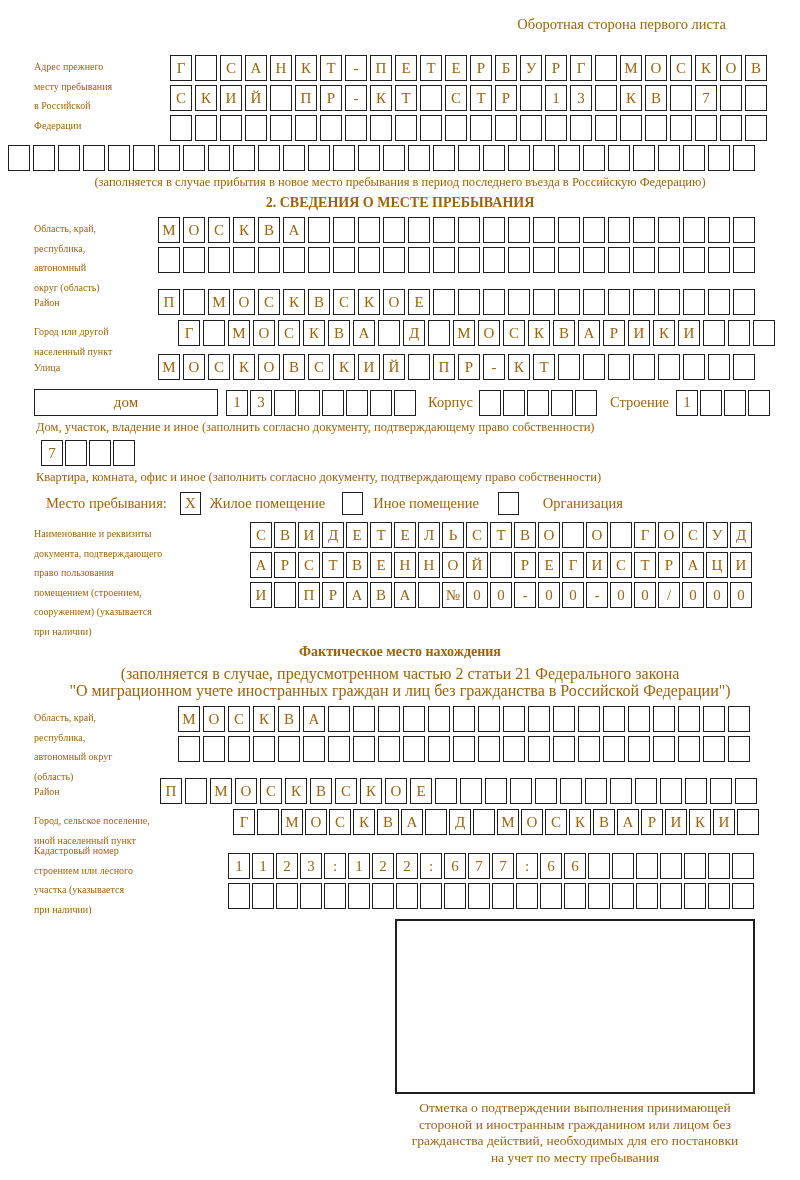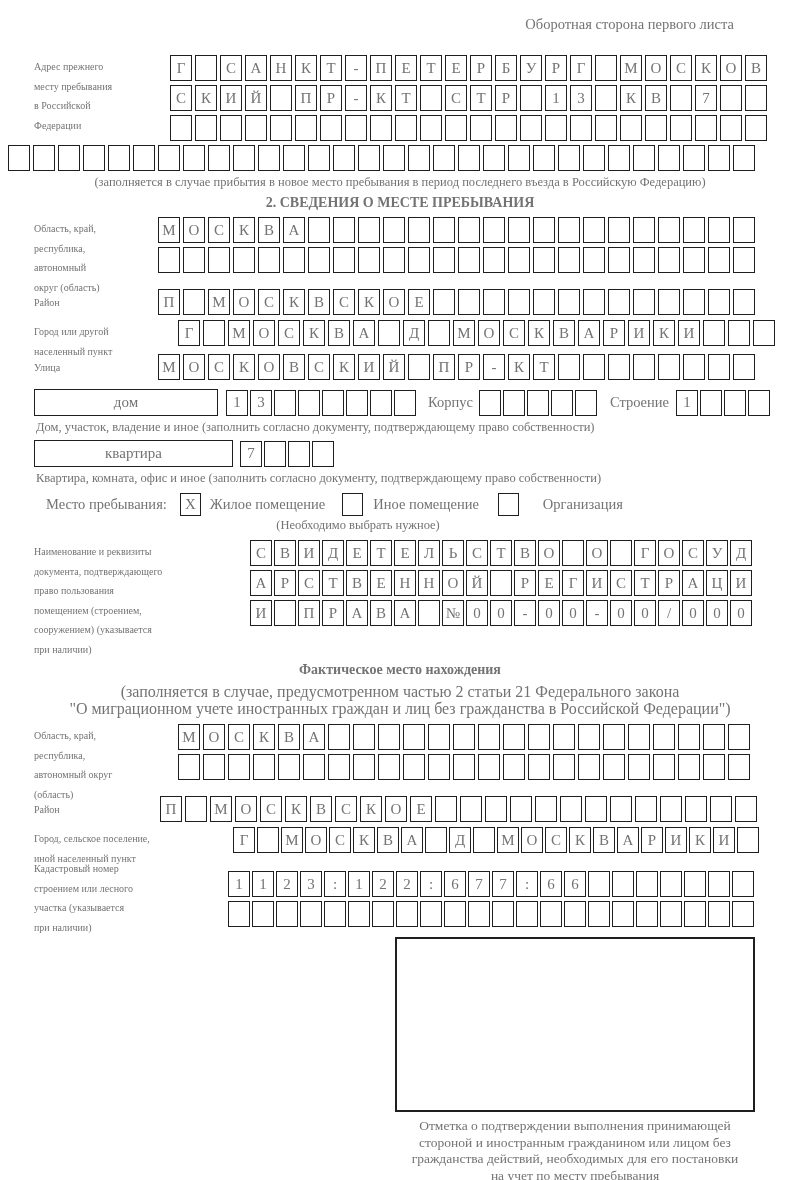--- a/index.html
+++ b/index.html
@@ -1,22 +1,22 @@
 <!DOCTYPE html>
 <html><head>
 <meta charset="utf-8">
 <style>
   html,body { margin:0; padding:0; background:#ffffff; }
   .page {
     position:relative;
     width:800px; height:1180px;
     box-sizing:border-box;
-    padding:16px 4px 0 8px;
+    padding:16px 12px 0 8px;
     font-family:"Liberation Serif", serif;
-    color:#737373;
+    color:#a16207;
     overflow:hidden;
     background:#ffffff;
   }
   .hdr { text-align:right; padding-right:62px; font-size:14.5px; }
   .cellrow { display:flex; gap:3px; }
   .cellrow.tight { gap:2px; }
   .cell {
     box-sizing:border-box;
     flex:0 0 auto;
     width:22px; height:26px;
@@ -364,42 +364,38 @@
     <div class="cellrow tight">
         <div class="cell">1</div>
         <div class="cell"></div>
         <div class="cell"></div>
         <div class="cell"></div>
       </div>
   </div>
   <div class="caption" style="margin-top:4px; margin-left:28px;">Дом, участок, владение и иное (заполнить согласно документу, подтверждающему право собственности)</div>
 
   <div class="hrow" style="margin-top:5px; margin-left:26px;">
-    <div class="widebox" style="width:199px;">
-      <span>квартира</span>
-    </div>
     <div class="cellrow tight" style="margin-left:7px;">
         <div class="cell">7</div>
         <div class="cell"></div>
         <div class="cell"></div>
         <div class="cell"></div>
       </div>
   </div>
   <div class="caption" style="margin-top:4px; margin-left:28px;">Квартира, комната, офис и иное (заполнить согласно документу, подтверждающему право собственности)</div>
 
   <div class="hrow" style="margin-top:7px; margin-left:38px;">
     <span class="inline-label">Место пребывания:</span>
     <span class="checkbox" style="margin-left:13px;">X</span>
     <span class="inline-label" style="margin-left:9px;">Жилое помещение</span>
     <span class="checkbox" style="margin-left:17px;"></span>
     <span class="inline-label" style="margin-left:10px;">Иное помещение</span>
     <span class="checkbox" style="margin-left:19px;"></span>
     <span class="inline-label" style="margin-left:24px;">Организация</span>
   </div>
-  <div class="caption" style="margin-top:2px; margin-left:170px; width:360px; text-align:center;">(Необходимо выбрать нужное)</div>
 
   <div class="block" style="margin-top:7px;">
     <div class="blabel">
       <div>Наименование и реквизиты</div>
       <div>документа, подтверждающего</div>
       <div>право пользования</div>
       <div>помещением (строением,</div>
       <div>сооружением) (указывается</div>
       <div>при наличии)</div>
     </div>

